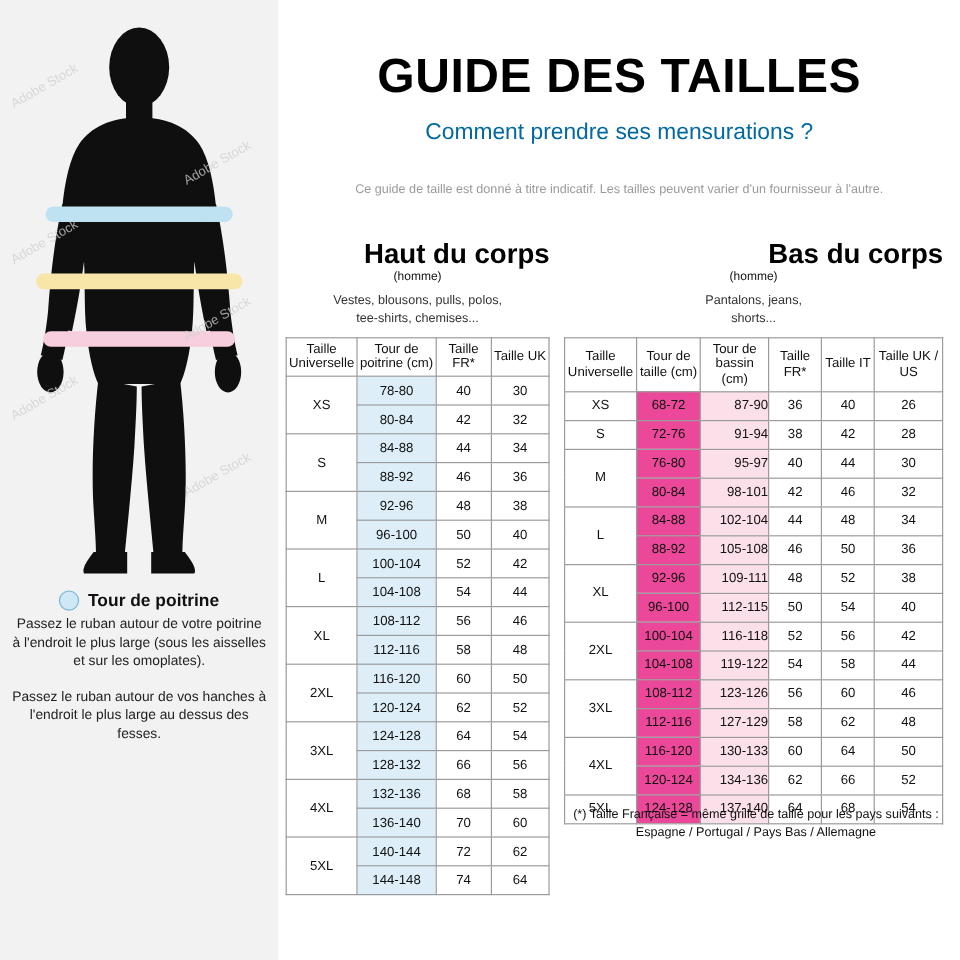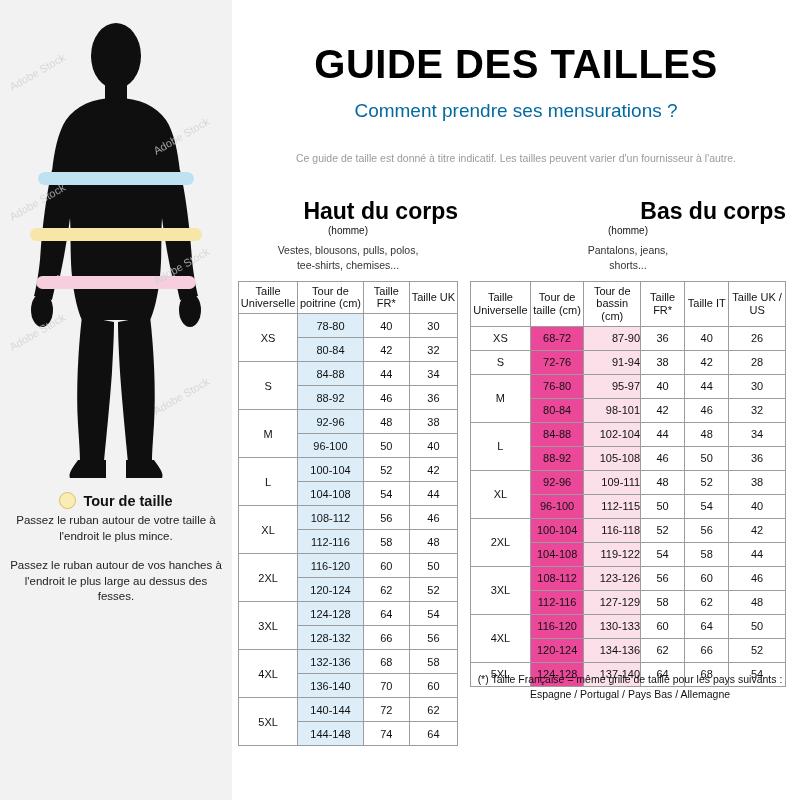--- a/index.html
+++ b/index.html
@@ -129,24 +129,24 @@
       <div class="watermark" style="left:6px;top:176px;">Adobe Stock</div>
       <div class="watermark" style="left:6px;top:306px;">Adobe Stock</div>
       <div class="watermark" style="left:150px;top:110px;">Adobe Stock</div>
       <div class="watermark" style="left:150px;top:240px;">Adobe Stock</div>
       <div class="watermark" style="left:150px;top:370px;">Adobe Stock</div>
     </div>
 
     <div class="legend">
       <div class="legend-item">
         <div class="legend-head">
-          <span class="dot dot-yellow"></span>
-          <span class="legend-title">Tour de taille</span>
+          <span class="dot dot-blue"></span>
+          <span class="legend-title">Tour de poitrine</span>
         </div>
-        <div class="legend-text">Passez le ruban autour de votre taille à l'endroit le plus mince.</div>
+        <div class="legend-text">Passez le ruban autour de votre poitrine à l'endroit le plus large (sous les aisselles et sur les omoplates).</div>
       </div>
       <div class="legend-item">
         <div class="legend-text">Passez le ruban autour de vos hanches à l'endroit le plus large au dessus des fesses.</div>
       </div>
     </div>
   </div>
 
   <div class="title">GUIDE DES TAILLES</div>
   <div class="subtitle">Comment prendre ses mensurations ?</div>
   <div class="disclaimer">Ce guide de taille est donné à titre indicatif. Les tailles peuvent varier d'un fournisseur à l'autre.</div>

